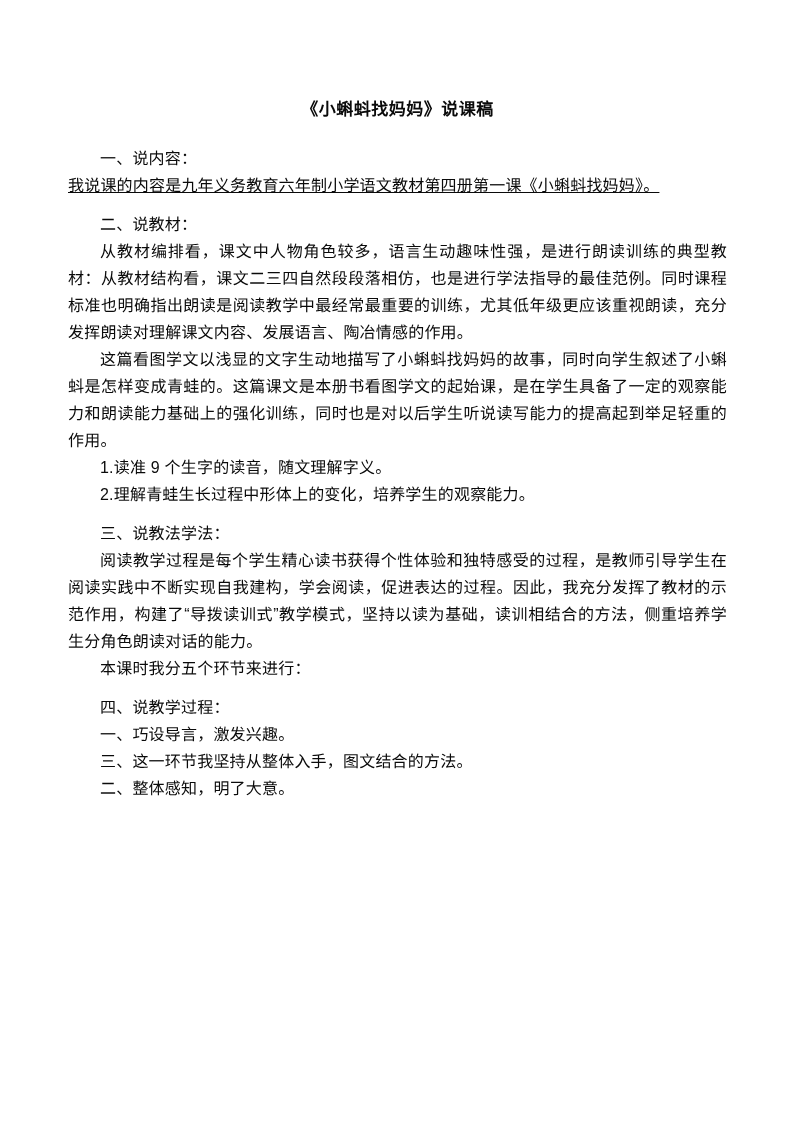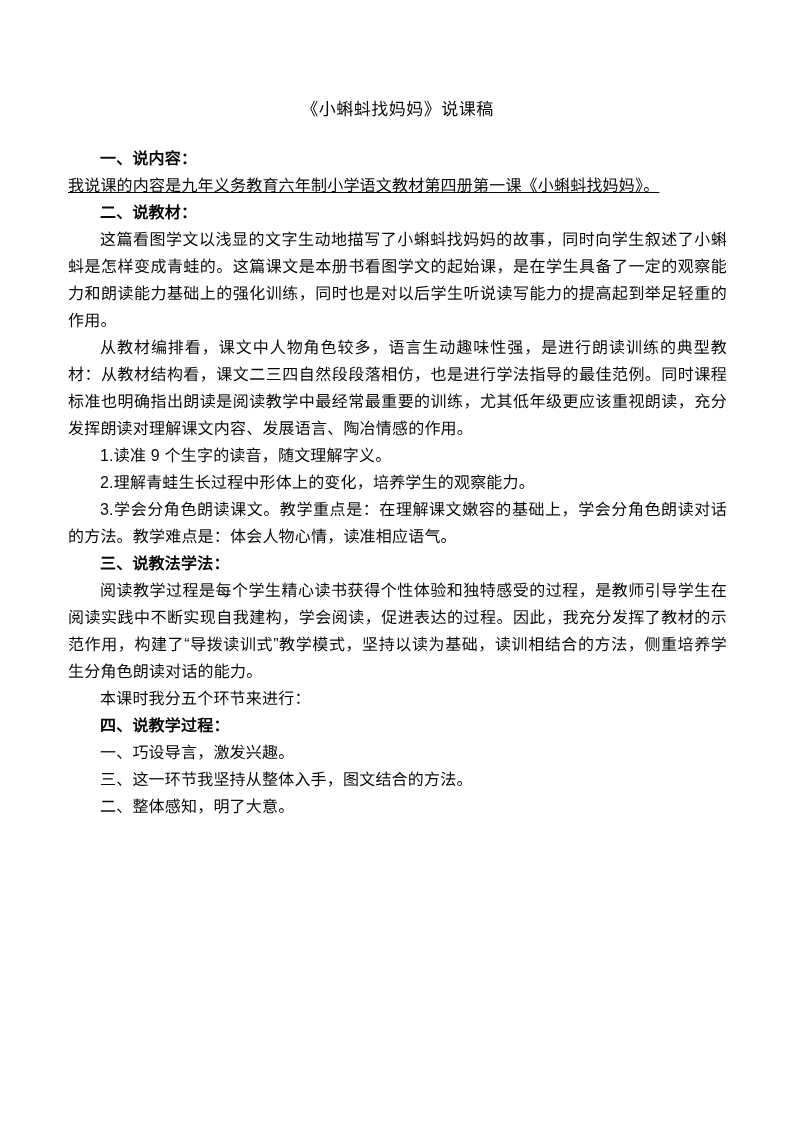--- a/index.html
+++ b/index.html
@@ -14,60 +14,60 @@
     margin: 0 auto;
     background: #ffffff;
     box-sizing: border-box;
     padding: 96px 66px 0 68px;
     overflow: hidden;
     font-family: "Liberation Sans", "DejaVu Sans", sans-serif;
     color: #0a0a0a;
   }
   .doc-title {
     font-size: 17px;
-    font-weight: normal;
+    font-weight: bold;
     text-align: center;
     line-height: 27px;
     margin: 0 0 22px 0;
     letter-spacing: 0.5px;
   }
   .para {
     margin: 0;
     font-size: 16px;
     line-height: 27px;
     text-align: justify;
     word-break: break-all;
     letter-spacing: 0.2px;
   }
   .para.heading {
-    font-weight: bold;
+    font-weight: normal;
     text-indent: 2em;
+    margin-top: 12px;
   }
   .para.body {
     text-indent: 2em;
   }
   .para.body-flush {
     text-indent: 0;
     text-decoration: underline;
   }
 </style>
 </head>
 <body>
 
 <div class="page">
   <h1 class="doc-title">《小蝌蚪找妈妈》说课稿</h1>
   <div id="paragraphs">
       <p class="para heading">一、说内容：</p>
       <p class="para body-flush">我说课的内容是九年义务教育六年制小学语文教材第四册第一课《小蝌蚪找妈妈》。</p>
       <p class="para heading">二、说教材：</p>
+      <p class="para body">从教材编排看，课文中人物角色较多，语言生动趣味性强，是进行朗读训练的典型教材：从教材结构看，课文二三四自然段段落相仿，也是进行学法指导的最佳范例。同时课程标准也明确指出朗读是阅读教学中最经常最重要的训练，尤其低年级更应该重视朗读，充分发挥朗读对理解课文内容、发展语言、陶冶情感的作用。</p>
       <p class="para body">这篇看图学文以浅显的文字生动地描写了小蝌蚪找妈妈的故事，同时向学生叙述了小蝌蚪是怎样变成青蛙的。这篇课文是本册书看图学文的起始课，是在学生具备了一定的观察能力和朗读能力基础上的强化训练，同时也是对以后学生听说读写能力的提高起到举足轻重的作用。</p>
-      <p class="para body">从教材编排看，课文中人物角色较多，语言生动趣味性强，是进行朗读训练的典型教材：从教材结构看，课文二三四自然段段落相仿，也是进行学法指导的最佳范例。同时课程标准也明确指出朗读是阅读教学中最经常最重要的训练，尤其低年级更应该重视朗读，充分发挥朗读对理解课文内容、发展语言、陶冶情感的作用。</p>
       <p class="para body">1.读准 9 个生字的读音，随文理解字义。</p>
       <p class="para body">2.理解青蛙生长过程中形体上的变化，培养学生的观察能力。</p>
-      <p class="para body">3.学会分角色朗读课文。教学重点是：在理解课文嫩容的基础上，学会分角色朗读对话的方法。教学难点是：体会人物心情，读准相应语气。</p>
       <p class="para heading">三、说教法学法：</p>
       <p class="para body">阅读教学过程是每个学生精心读书获得个性体验和独特感受的过程，是教师引导学生在阅读实践中不断实现自我建构，学会阅读，促进表达的过程。因此，我充分发挥了教材的示范作用，构建了“导拨读训式”教学模式，坚持以读为基础，读训相结合的方法，侧重培养学生分角色朗读对话的能力。</p>
       <p class="para body">本课时我分五个环节来进行：</p>
       <p class="para heading">四、说教学过程：</p>
       <p class="para body">一、巧设导言，激发兴趣。</p>
       <p class="para body">三、这一环节我坚持从整体入手，图文结合的方法。</p>
       <p class="para body">二、整体感知，明了大意。</p>
     </div>
 </div>
 

